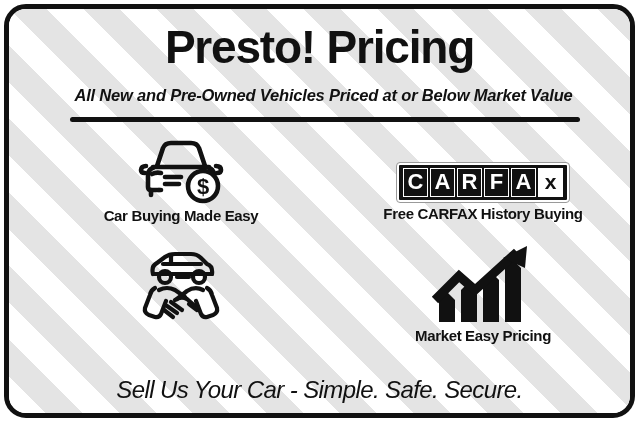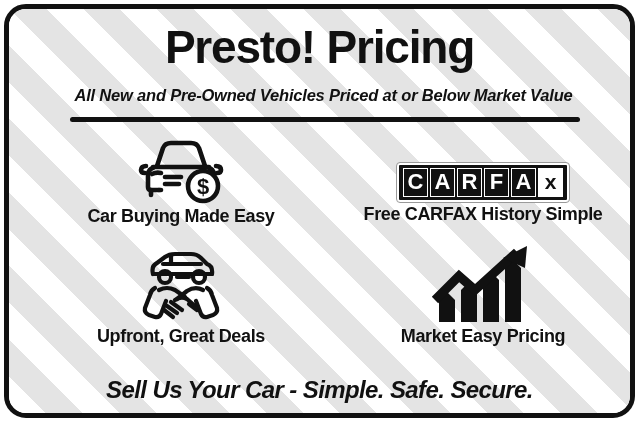--- a/index.html
+++ b/index.html
@@ -112,21 +112,21 @@
     text-align: center;
   }
   .feature .icon-wrap {
     display: flex;
     align-items: flex-end;
     justify-content: center;
     width: 100%;
   }
   .feature .caption {
     margin-top: 4px;
-    font-size: 18px;
+    font-size: 15px;
     line-height: 16px;
     font-weight: bold;
     letter-spacing: -0.35px;
     color: #111111;
     white-space: nowrap;
   }
 
   .f-car        { left: 58px;  top: 2px;   width: 228px; }
   .f-carfax     { left: 350px; top: 6px;   width: 248px; }
   .f-handshake  { left: 58px;  top: 108px; width: 228px; }
@@ -172,21 +172,21 @@
 
   
   .tagline {
     position: absolute;
     left: 0;
     right: 0;
     top: 366px;
     text-align: center;
     font-size: 24px;
     line-height: 30px;
-    font-weight: bold;
+    font-weight: normal;
     font-style: italic;
     letter-spacing: -0.6px;
     color: #111111;
     white-space: nowrap;
   }
 </style>
 </head>
 <body>
 
 <div id="banner">
@@ -242,21 +242,21 @@
               <span class="carfax-row">
                 <span class="cf-cell">C</span>
                 <span class="cf-cell">A</span>
                 <span class="cf-cell">R</span>
                 <span class="cf-cell">F</span>
                 <span class="cf-cell">A</span>
                 <span class="cf-cell last">x</span>
               </span>
             </span>
           </div>
-          <div class="caption">Free CARFAX History Simple</div>
+          <div class="caption">Free CARFAX History Buying</div>
         </div>
 
         <div class="feature f-handshake">
           <div class="icon-wrap">
             <svg width="96" height="80" viewBox="0 0 96 80" aria-hidden="true">
               <g fill="none" stroke="#111111" stroke-width="4.2" stroke-linecap="round" stroke-linejoin="round">
 
                 <path d="M20 30 Q18 22 24 19 L32 13 Q36 10 42 10 L58 10 Q64 10 68 14 L74 20 Q80 22 79 30"></path>
                 <path d="M20 30 L79 30"></path>
                 <path d="M38 11 L38 20"></path>
@@ -276,21 +276,20 @@
 
                 <path d="M42 56 Q48 52 54 55 L62 62"></path>
 
                 <path d="M34 62 L44 69"></path>
                 <path d="M31 66 L40 73"></path>
                 <path d="M38 58 L49 66"></path>
                 <path d="M56 60 L64 66"></path>
               </g>
             </svg>
           </div>
-          <div class="caption">Upfront, Great Deals</div>
         </div>
 
         <div class="feature f-chart">
           <div class="icon-wrap">
             <svg width="104" height="80" viewBox="0 0 104 80" aria-hidden="true">
               <g fill="#111111">
 
                 <polygon points="8,78 8,56 16,48 24,56 24,78"></polygon>
                 <polygon points="30,78 30,46 38,38 46,46 46,78"></polygon>
                 <polygon points="52,78 52,36 60,28 68,36 68,78"></polygon>

